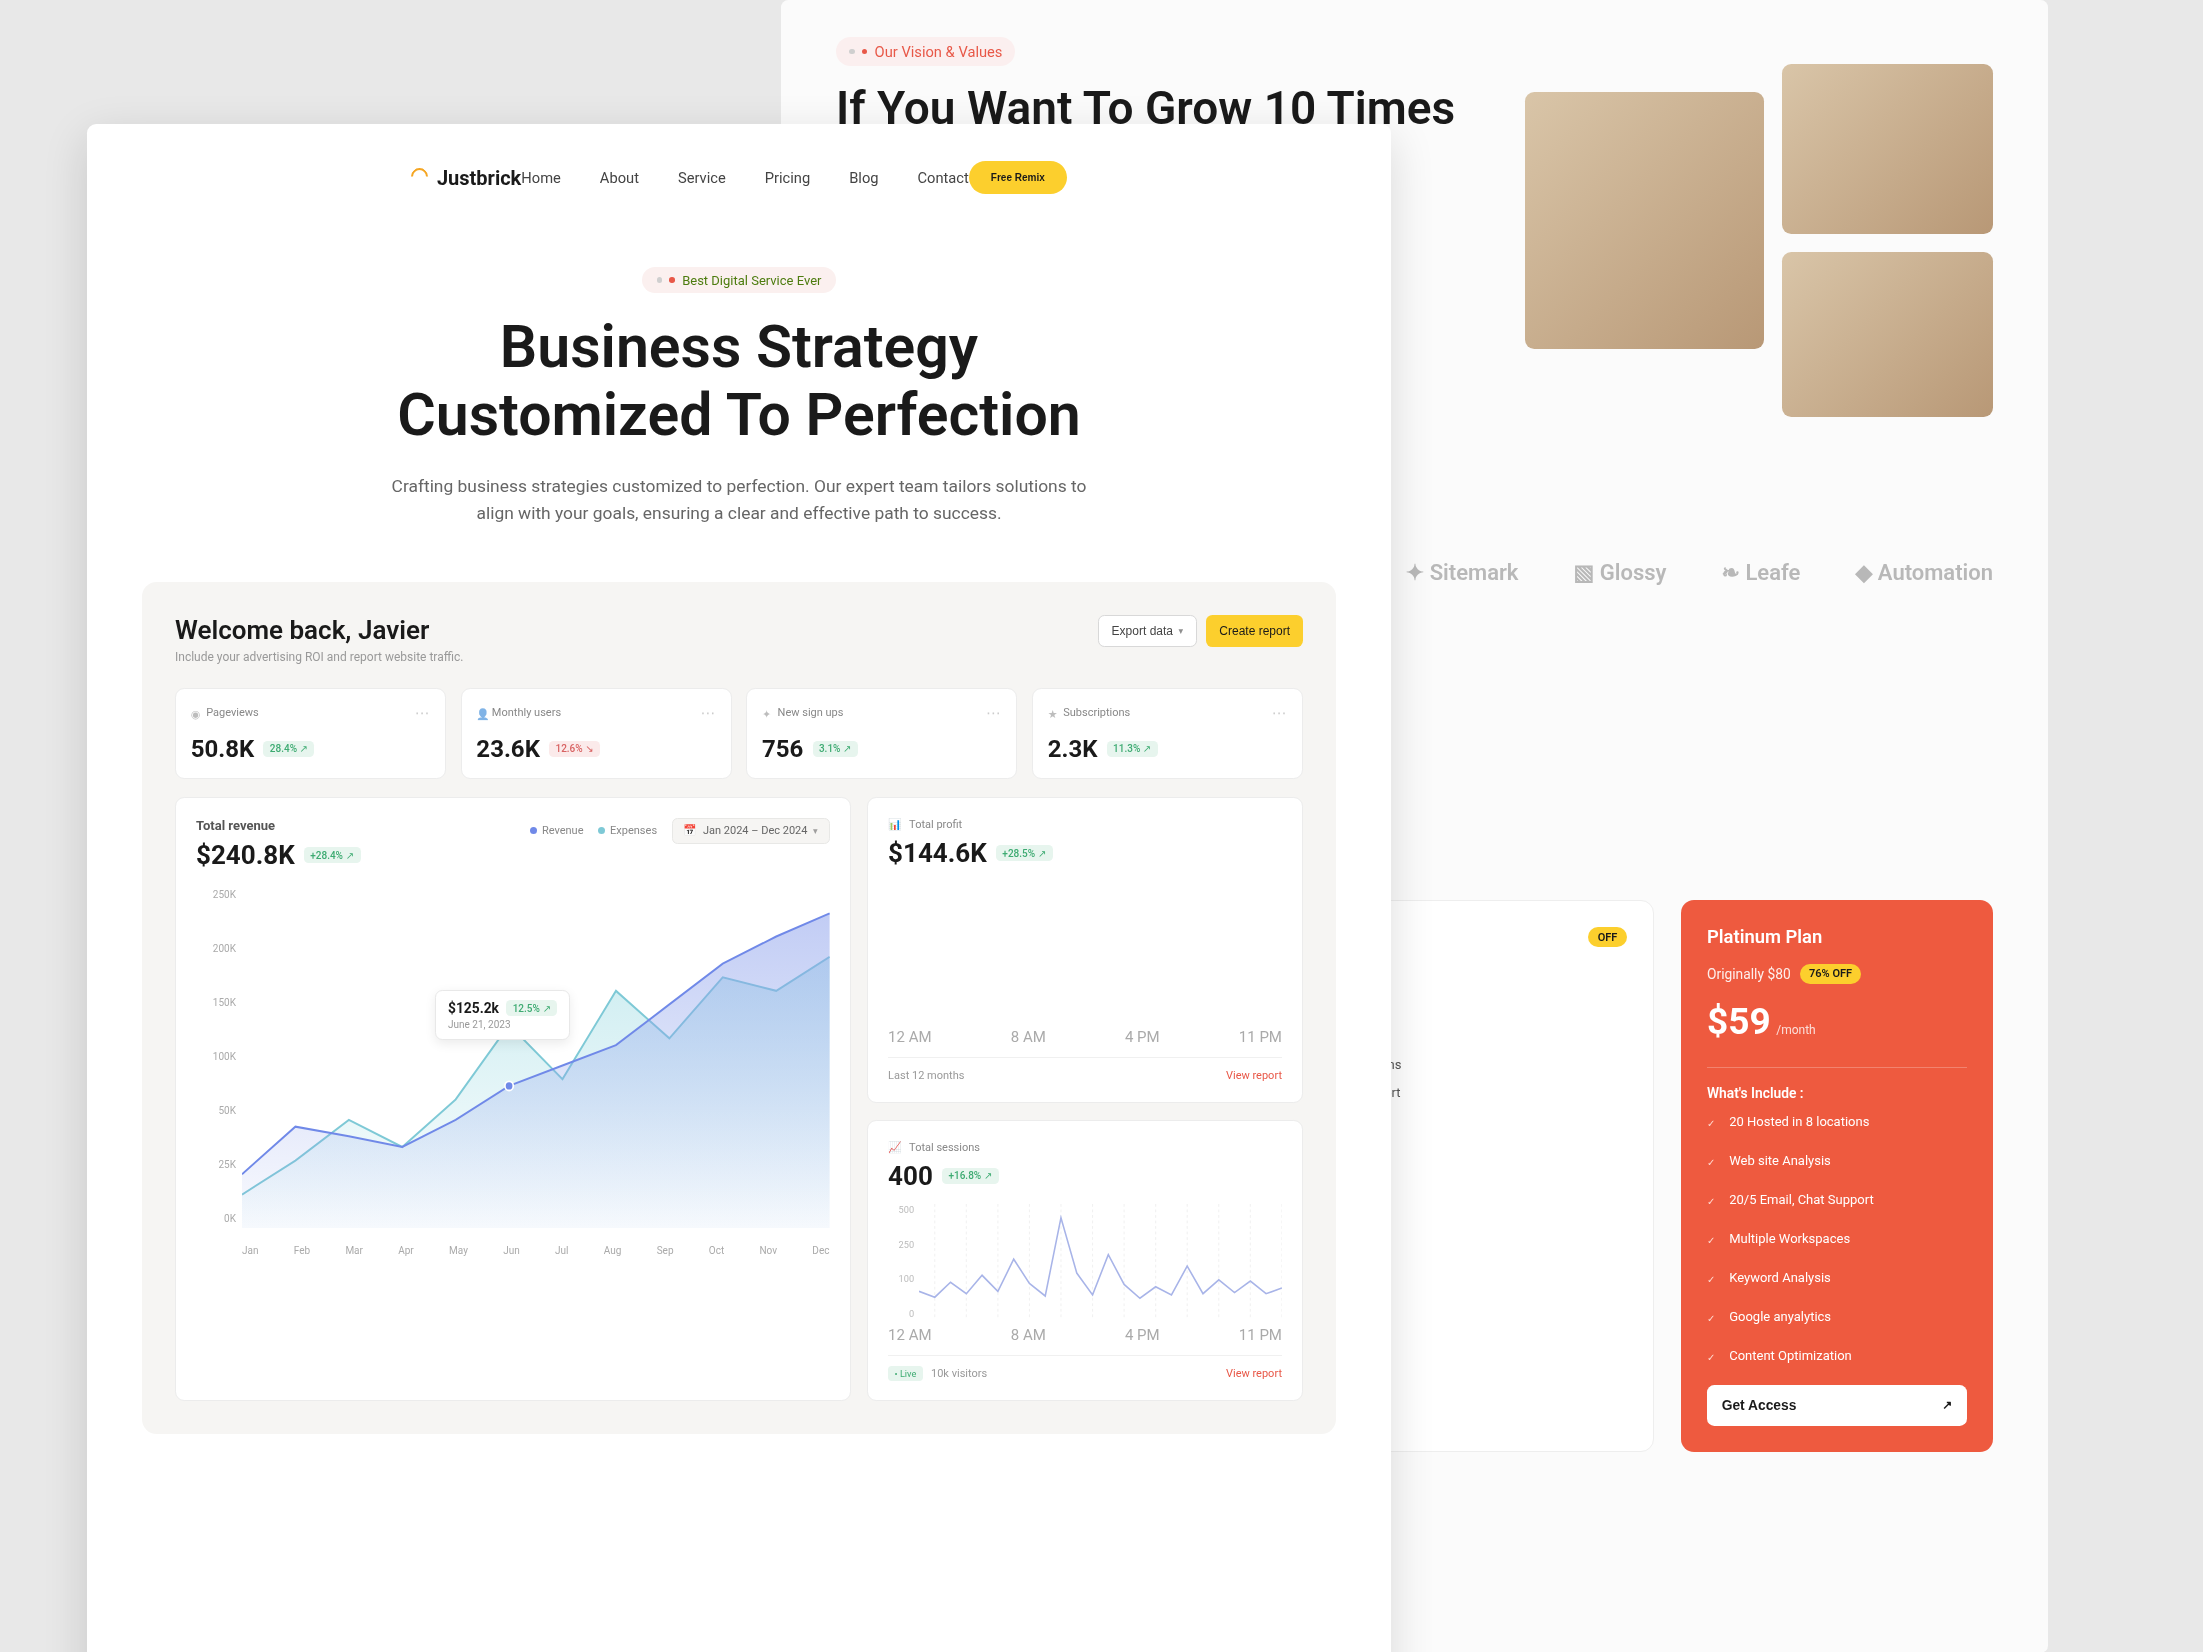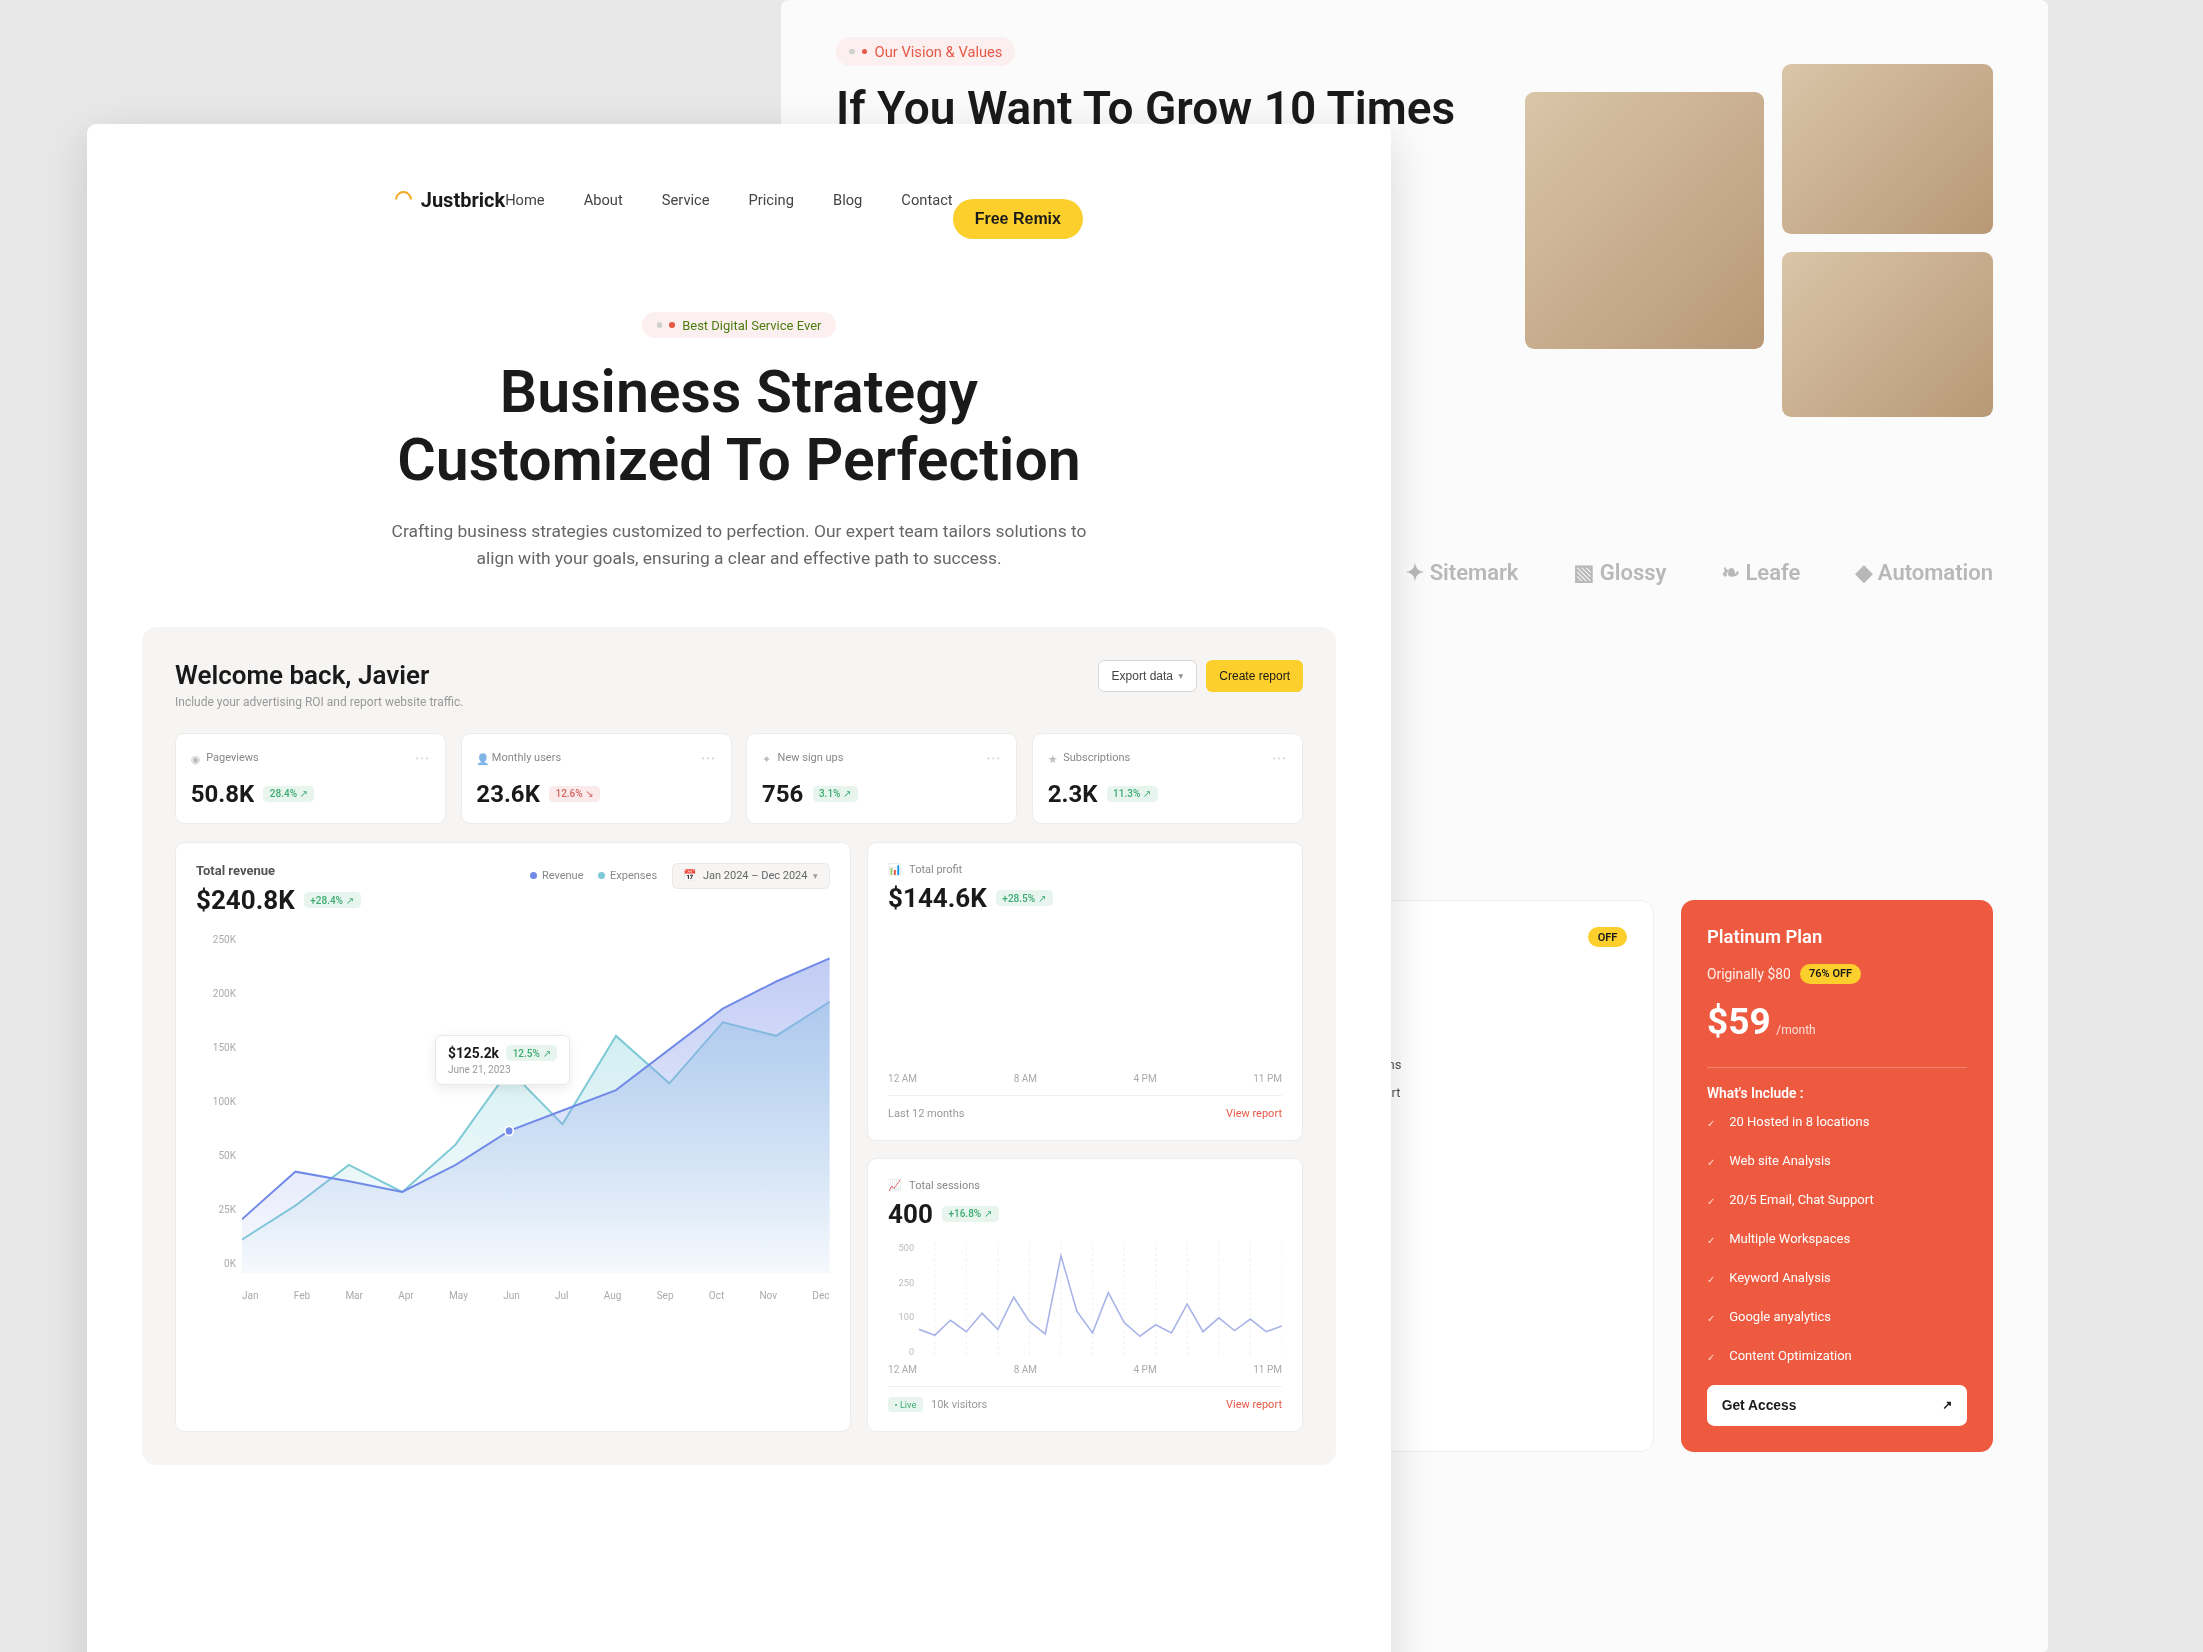--- a/index.html
+++ b/index.html
@@ -69,21 +69,21 @@
   border-radius: 9.2px;
   box-shadow: 0 13px 46px rgba(0,0,0,0.14);
   padding: 37px 55px;
 }
 .nav { display: flex; align-items: center; justify-content: center; margin-bottom: 73px; }
 .logo { display: flex; align-items: center; gap: 7.3px; font-size: 20px; font-weight: 700; color: #1a1a1a; }
 .logo-mark { width: 18.4px; height: 18.4px; position: relative; }
 .logo-mark::before { content: ""; position: absolute; width: 13px; height: 13px; border: 2.8px solid #f5a623; border-bottom-color: transparent; border-right-color: transparent; border-radius: 50%; transform: rotate(45deg); }
 .nav-links { display: flex; gap: 39px; }
 .nav-link { font-size: 14.7px; color: #444; text-decoration: none; cursor: pointer; }
-.cta-pill { background: #fccf2d; color: #1a1a1a; font-size: 16px; font-weight: 600; padding: 11px 22px; border-radius: 22px; border: none; cursor: pointer; margin-top: 38px; }
+.cta-pill { background: #fccf2d; color: #1a1a1a; font-size: 10px; font-weight: 600; padding: 11px 22px; border-radius: 22px; border: none; cursor: pointer; }
 
 .hero { text-align: center; margin-bottom: 55px; }
 .hero-tag { display: inline-flex; align-items: center; gap: 7.3px; background: #fbf0ef; padding: 5.5px 14.7px; border-radius: 18.4px; font-size: 13px; color: #4d7c0f; margin-bottom: 20px; }
 .dot { width: 5.5px; height: 5.5px; border-radius: 50%; background: #e85848; display: inline-block; }
 .dot.grey { background: #cfcfcf; }
 .hero-h { font-size: 59px; font-weight: 600; color: #1a1a1a; line-height: 1.15; margin-bottom: 24px; }
 .hero-sub { font-size: 17.4px; color: #666; max-width: 716px; margin: 0 auto 33px; line-height: 1.55; }
 .hero-btns { display: flex; gap: 14.7px; justify-content: center; }
 .btn-p { background: #fccf2d; color: #1a1a1a; padding: 13px 24px; border-radius: 24px; border: none; font-size: 14.7px; font-weight: 500; cursor: pointer; }
 .btn-s { background: #fff; color: #1a1a1a; padding: 13px 24px; border-radius: 24px; border: 0.9px solid #ddd; font-size: 14.7px; font-weight: 500; cursor: pointer; }
@@ -129,21 +129,21 @@
 .tt-val { font-size: 13.8px; font-weight: 700; color: #1a1a1a; }
 .tt-date { font-size: 10px; color: #999; margin-top: 2.8px; }
 
 .right-col { display: flex; flex-direction: column; gap: 16.5px; }
 .mini-head { display: flex; align-items: center; gap: 7.3px; margin-bottom: 7.3px; font-size: 11px; color: #888; }
 .bar-chart { height: 138px; display: flex; align-items: flex-end; gap: 3.7px; margin: 14.7px 0 7.3px; }
 .bar-group { flex: 1; display: flex; gap: 1.8px; align-items: flex-end; }
 .bar { flex: 1; border-radius: 1.8px 1.8px 0 0; }
 .bar.b1 { background: #6a7ee0; }
 .bar.b2 { background: #9bb0f2; }
-.bar-x { display: flex; justify-content: space-between; font-size: 10px; color: #aaa; margin-bottom: 11px; }
+.bar-x { display: flex; justify-content: space-between; font-size: 15px; color: #aaa; margin-bottom: 11px; }
 .card-foot { display: flex; justify-content: space-between; align-items: center; padding-top: 11px; border-top: 0.9px solid #f0f0f0; }
 .foot-left { font-size: 11px; color: #999; }
 .live-pill { background: #e7f5ee; color: #3eab72; font-size: 9.2px; padding: 1.8px 6.4px; border-radius: 3.7px; margin-right: 5.5px; }
 .view-link { font-size: 11px; color: #e85848; cursor: pointer; }
 
 .line-chart { position: relative; height: 115px; margin: 13px 0 7.3px; }
 .ly-axis { position: absolute; left: 0; top: 0; bottom: 0; width: 26px; display: flex; flex-direction: column; justify-content: space-between; font-size: 9.2px; color: #bbb; text-align: right; }
 .lplot { position: absolute; left: 31px; right: 0; top: 0; bottom: 0; }
 
 .chev { font-size: 9.2px; opacity: 0.6; }

